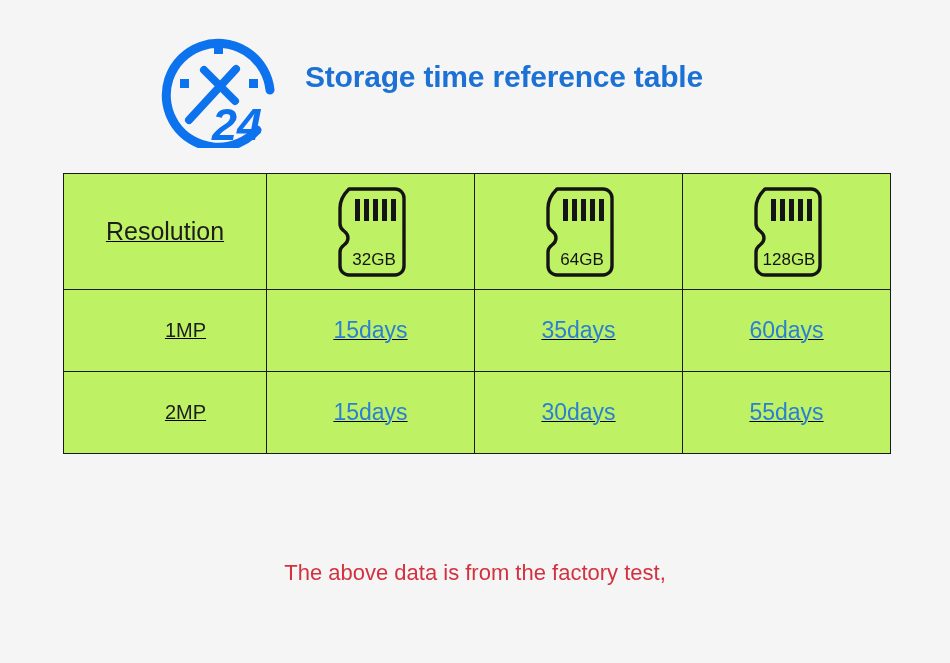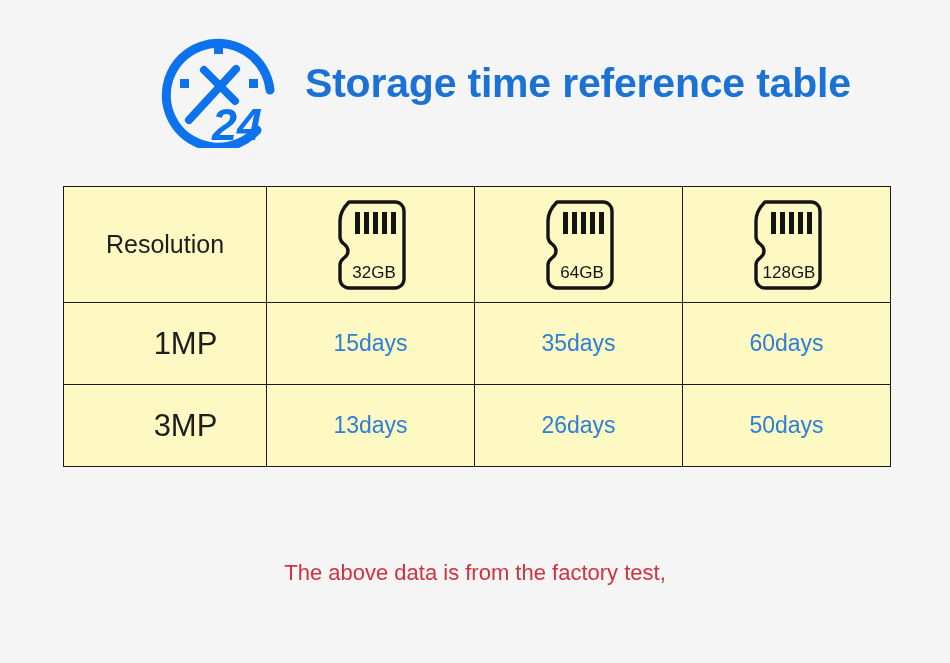--- a/index.html
+++ b/index.html
@@ -33,55 +33,56 @@
   }
   #clock-badge svg {
     display: block;
     width: 140px;
     height: 130px;
   }
   #page-title {
     position: absolute;
     left: 305px;
     top: 60px;
-    font-size: 41px;
+    font-size: 30px;
     font-weight: bold;
     color: #1c72d4;
     letter-spacing: -0.2px;
     white-space: nowrap;
   }
 
   
   #storage-table {
     position: absolute;
     left: 63px;
-    top: 186px;
+    top: 173px;
     width: 825px;
     border-collapse: collapse;
     table-layout: fixed;
-    background: #fef9c3;
+    background: #bef264;
+    text-decoration: underline;
   }
   #storage-table td {
     border: 1.6px solid #1a1a1a;
     text-align: center;
     vertical-align: middle;
     padding: 0;
   }
   .col-res  { width: 202px; }
   .col-cap  { width: 207px; }
 
   .header-row td { height: 115px; }
   .data-row td   { height: 81px; }
 
   .res-head {
     font-size: 25px;
     color: #1d1d1d;
   }
   .res-cell {
-    font-size: 31px;
+    font-size: 20px;
     color: #1d1d1d;
     margin-left: 41px;
   }
   .days-cell {
     font-size: 23px;
     color: #2b7fd4;
   }
 
   .sd-wrap {
     display: flex;
@@ -195,33 +196,33 @@
         <span class="days-cell">15days</span>
       </td>
       <td>
         <span class="days-cell">35days</span>
       </td>
       <td>
         <span class="days-cell">60days</span>
       </td>
     </tr>
 
-
     <tr class="data-row">
       <td>
-        <span class="res-cell">3MP</span>
-      </td>
-      <td>
-        <span class="days-cell">13days</span>
-      </td>
-      <td>
-        <span class="days-cell">26days</span>
-      </td>
-      <td>
-        <span class="days-cell">50days</span>
+        <span class="res-cell">2MP</span>
+      </td>
+      <td>
+        <span class="days-cell">15days</span>
+      </td>
+      <td>
+        <span class="days-cell">30days</span>
+      </td>
+      <td>
+        <span class="days-cell">55days</span>
       </td>
     </tr>
+
   </tbody>
 </table>
 
 <div id="footnote">
   <span class="fn-line">The above data is from the factory test,</span>
 </div>
 
 </body></html>

